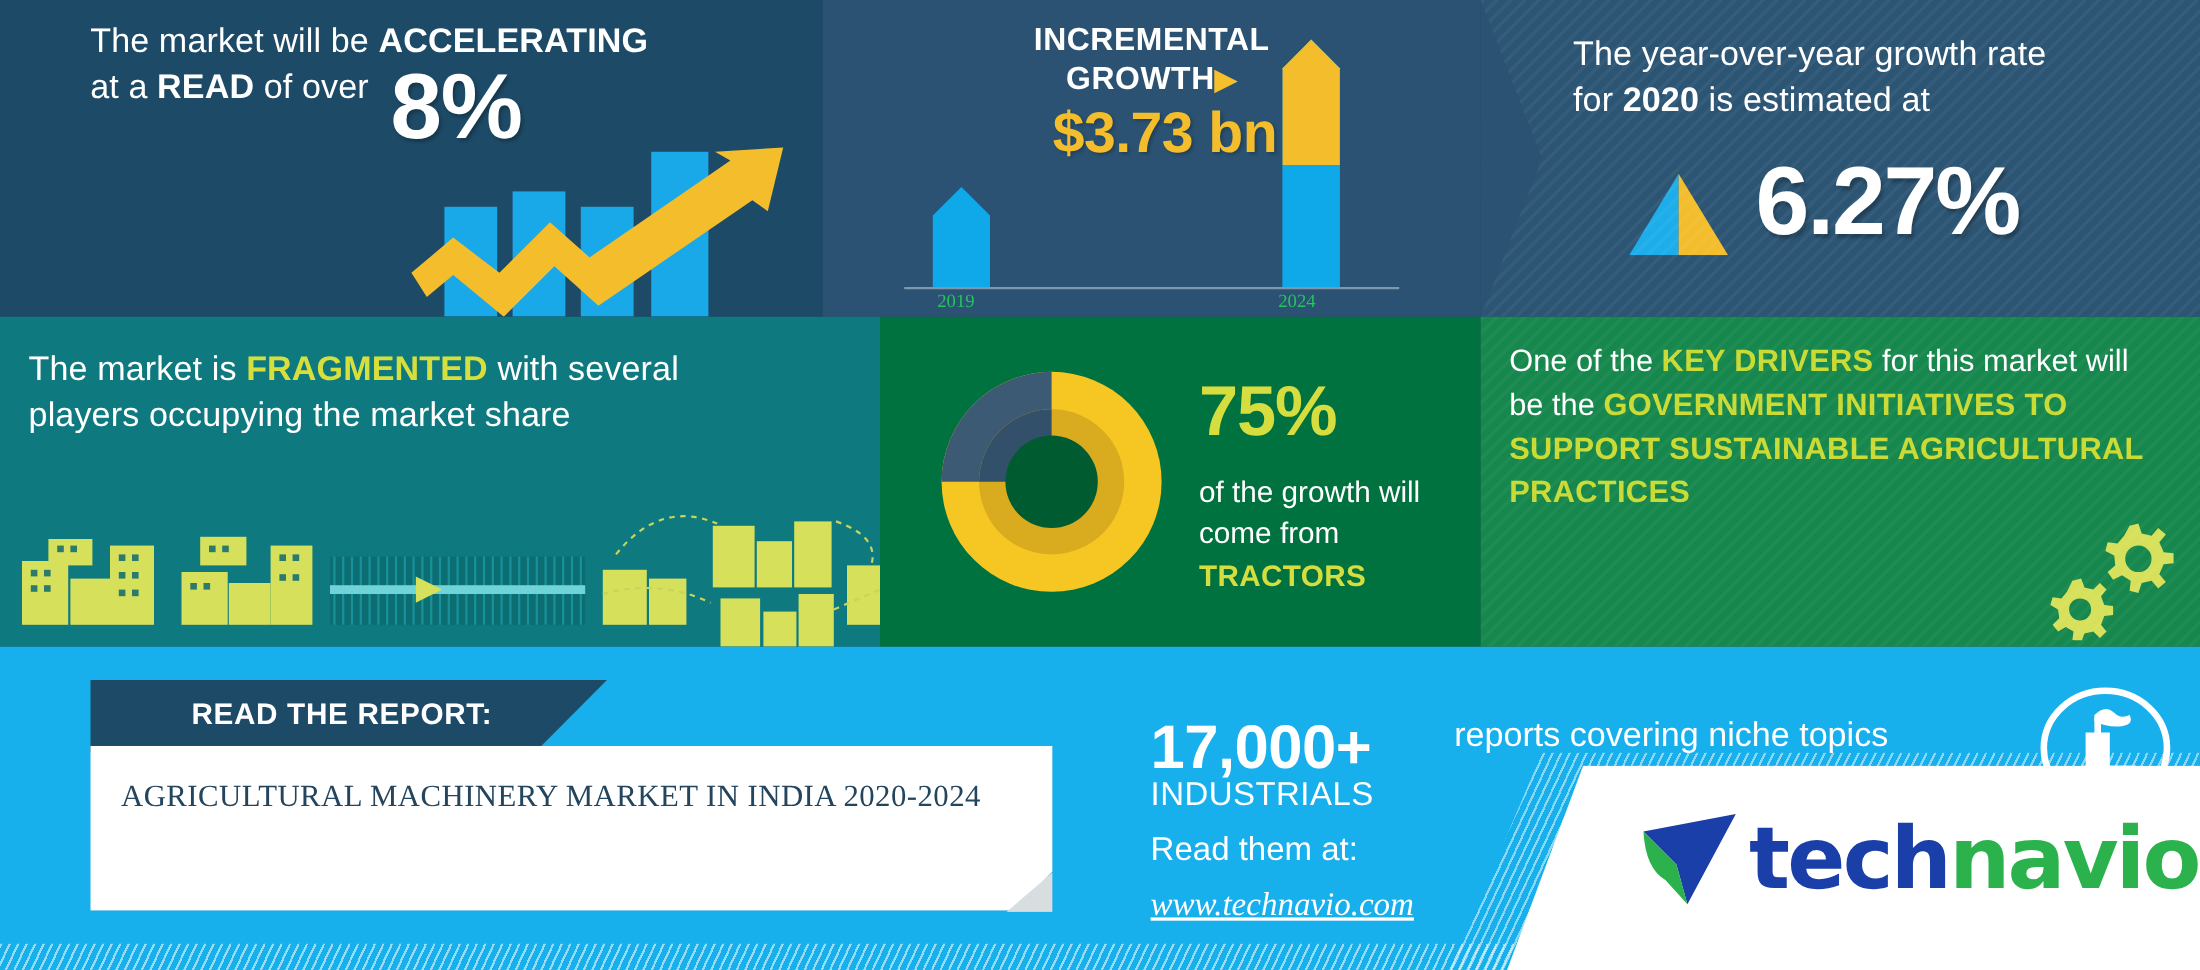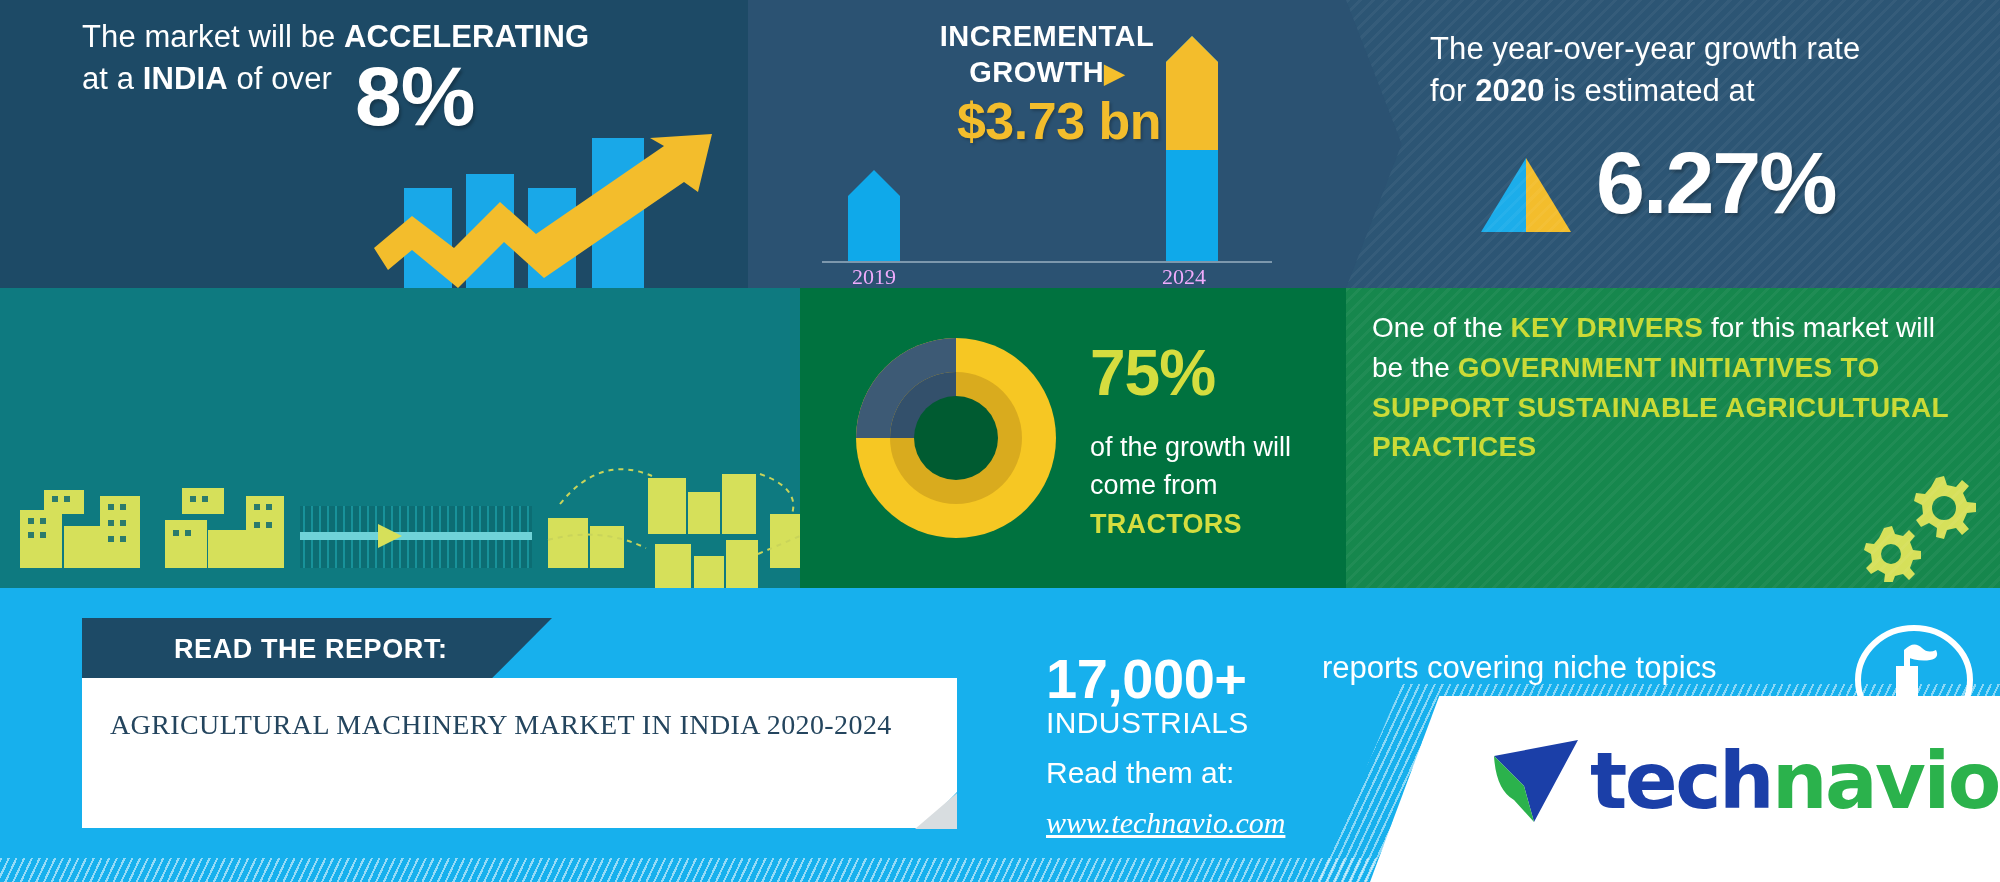--- a/index.html
+++ b/index.html
@@ -48,21 +48,21 @@
     position:absolute;left:0;top:18px;width:100%;text-align:center;
     color:#ffffff;font-size:29px;font-weight:bold;line-height:1.25;letter-spacing:.5px;
   }
   #incr-head .arw{color:#f5c02c;font-size:26px;}
   #incr-val{
     position:absolute;left:0;top:91px;width:100%;text-align:center;
     color:#f3bd2c;font-size:52px;font-weight:bold;letter-spacing:-.5px;
     text-shadow:2px 2px 3px rgba(0,0,0,.22);
     padding-left:12px;
   }
-  .yr{position:absolute;top:264px;color:#f0abfc;font-size:22px;font-family:"Liberation Serif",serif;}
+  .yr{position:absolute;top:264px;color:#22c55e;font-size:17px;font-family:"Liberation Serif",serif;}
 
   
   #yoy-text{position:absolute;left:84px;top:28px;width:520px;}
   #yoy-big{
     position:absolute;left:250px;top:132px;
     font-size:88px;font-weight:bold;color:#ffffff;letter-spacing:-2px;
     text-shadow:2px 3px 3px rgba(0,0,0,.25);
   }
   #yoy-tri{position:absolute;left:135px;top:158px;width:90px;height:74px;}
 
@@ -175,21 +175,21 @@
 <body>
 
 <div id="infographic">
 
   <div class="panel" id="p-cagr">
     <div id="cagr-text">
       <div class="t-line">
         <span>The market will be </span><b>ACCELERATING</b>
       </div>
       <div class="t-line">
-        <span>at a </span><b>INDIA</b><span> of over</span>
+        <span>at a </span><b>READ</b><span> of over</span>
       </div>
     </div>
     <div id="cagr-big">8%</div>
 
     <div id="cagr-art">
       <svg width="380" height="158" viewBox="0 0 380 158">
         <rect x="36" y="58" width="48" height="100" fill="#19a8e8"></rect>
         <rect x="98" y="44" width="48" height="114" fill="#19a8e8"></rect>
         <rect x="160" y="58" width="48" height="100" fill="#19a8e8"></rect>
         <rect x="224" y="8" width="52" height="150" fill="#19a8e8"></rect>
@@ -230,20 +230,26 @@
       <svg width="90" height="74" viewBox="0 0 90 74">
         <polygon points="45,0 0,74 45,74" fill="#1cadea"></polygon>
         <polygon points="45,0 90,74 45,74" fill="#f3bd2c"></polygon>
       </svg>
     </div>
     <div id="yoy-big">6.27%</div>
   </div>
   <div id="notch2"></div>
 
   <div class="panel" id="p-frag">
+    <div id="frag-text">
+      <div class="t-line">
+        <span>The market is </span><span class="hl-yellow">FRAGMENTED</span><span> with several</span>
+      </div>
+      <div class="t-line">players occupying the market share</div>
+    </div>
 
     <div id="frag-art">
       <svg width="800" height="140" viewBox="0 0 800 140">
         <g fill="#d6e05a">
 
           <rect x="20" y="62" width="42" height="58"></rect>
           <rect x="64" y="78" width="36" height="42"></rect>
           <rect x="44" y="42" width="40" height="24"></rect>
           <rect x="100" y="48" width="40" height="72"></rect>
 

